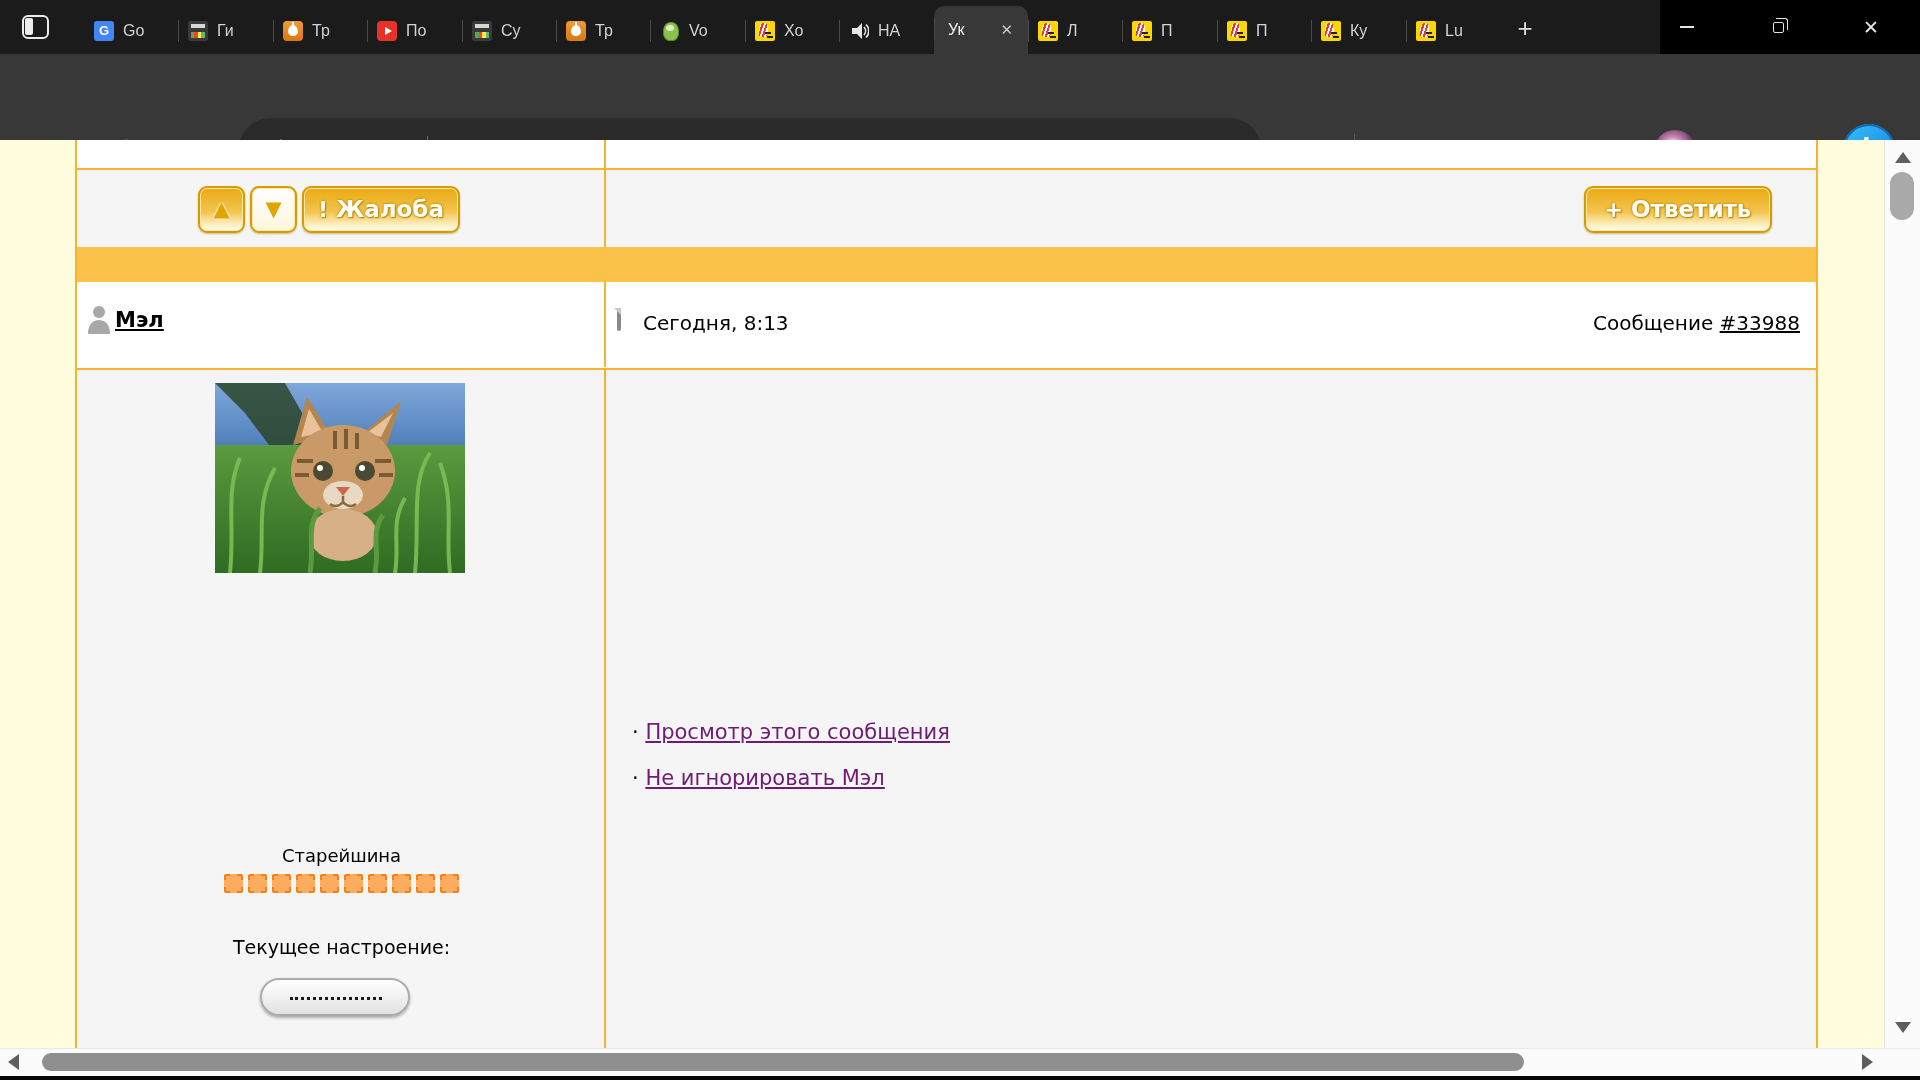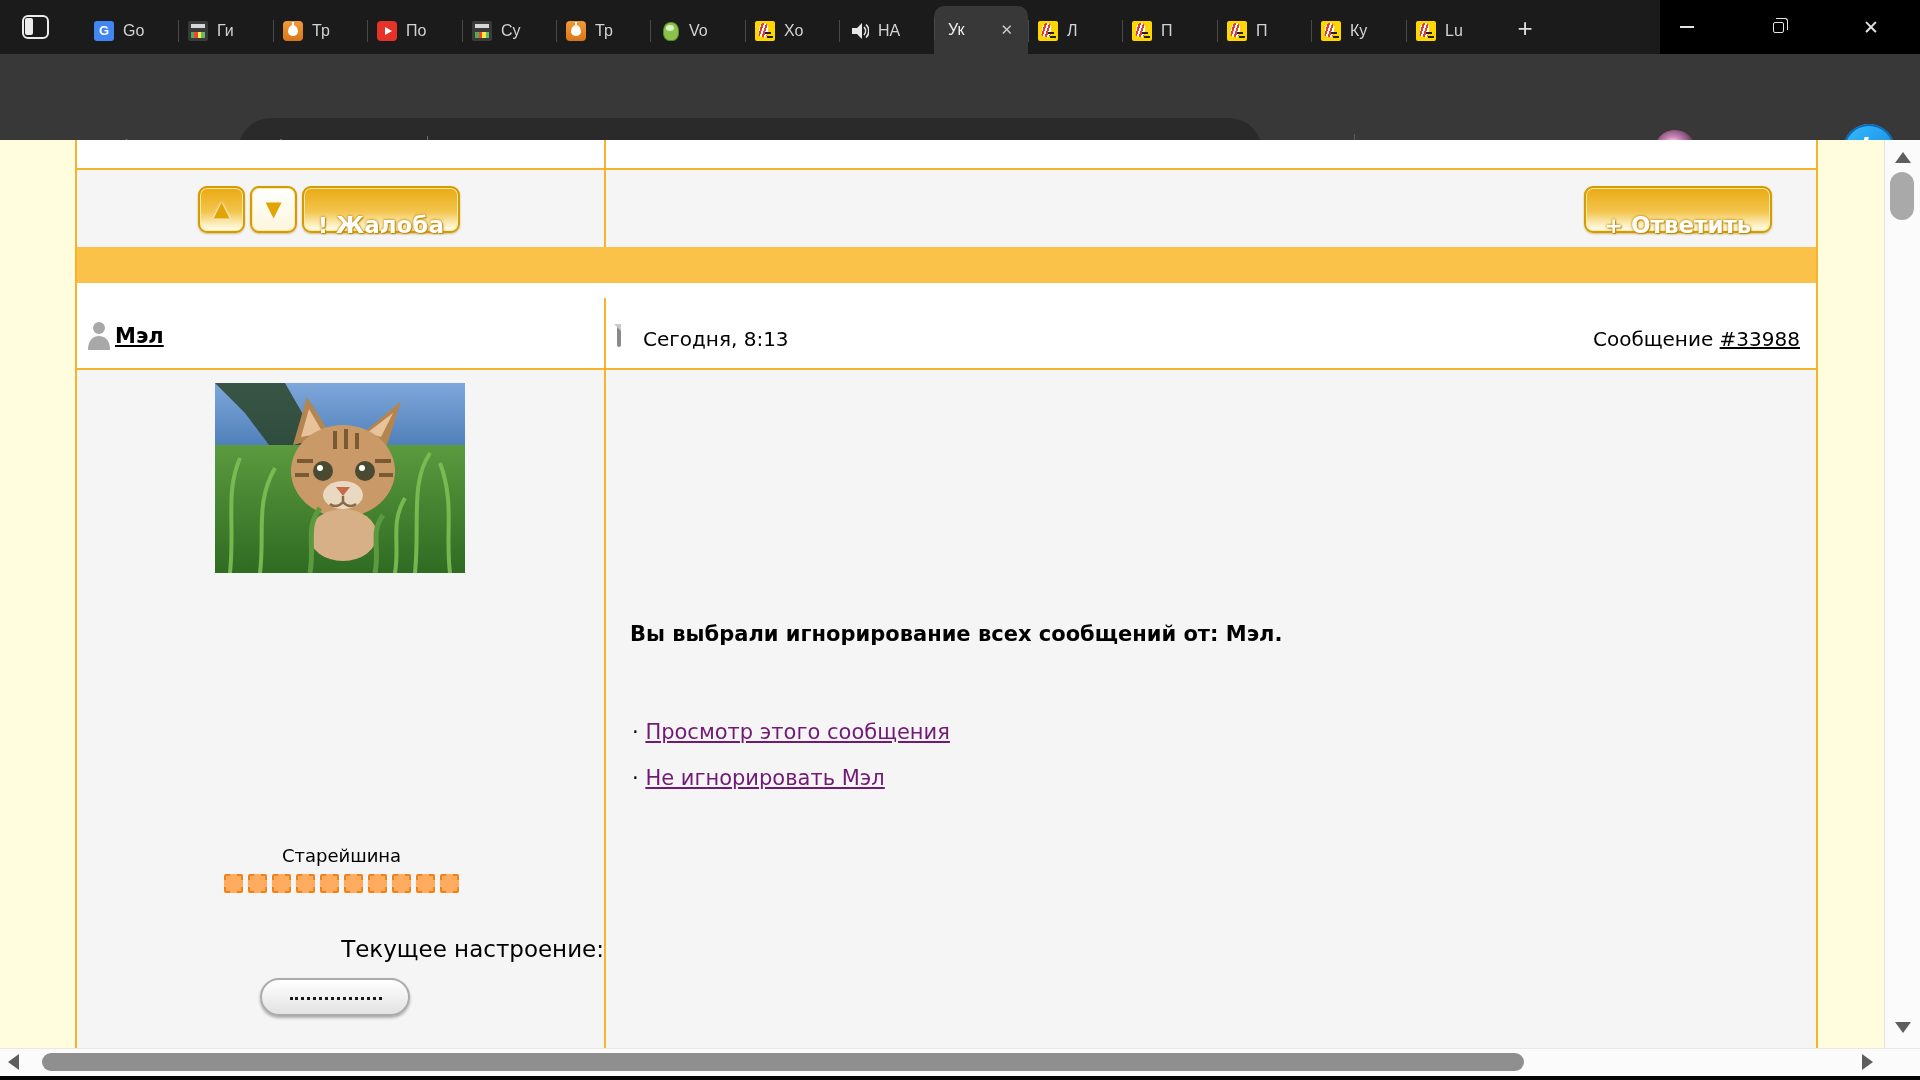--- a/index.html
+++ b/index.html
@@ -71,53 +71,53 @@
       color:#FFF; font-weight:bold; font-style:italic; font-size:30px; text-align:center; line-height:50px; box-shadow:0 0 0 2px #0E6AB8 inset; }
 
   
   #content { left:0; top:140px; width:1920px; height:908px; background:#FFFDDE; overflow:hidden; }
   #ftable { position:absolute; left:75px; top:0; width:1743px; height:908px; background:#FFF; border-left:2px solid #F6B42E; border-right:2px solid #F6B42E; }
 
   .rowA { left:0; top:0; width:1739px; height:28px; background:#FFF; }
   .hline1 { left:0; top:28px; width:1739px; height:2px; background:#F6B42E; }
   .rowB { left:0; top:30px; width:1739px; height:77px; background:#F5F5F5; }
   .amberbar { left:0; top:107px; width:1739px; height:36px; background:#FBC24A; }
-  .rowD { left:0; top:158px; width:1739px; height:71px; background:#FFF; }
+  .rowD { left:0; top:142px; width:1739px; height:71px; background:#FFF; }
   .hline2 { left:0; top:228px; width:1739px; height:2px; background:#F6B42E; }
   .rowE { left:0; top:230px; width:1739px; height:678px; background:#F5F5F5; }
   .vdiv { width:2px; background:#F6B42E; }
 
   .gbtn { border:2px solid #D59C00; border-radius:9px; cursor:pointer;
       background:linear-gradient(180deg,#EAAA12 0%,#F3C44E 55%,#FCEFC0 85%,#FFFDF0 100%);
       color:#FFF; font-weight:bold; text-align:center;
       text-shadow:0 0 3px #C98F00, 0 0 2px #C98F00, 1px 1px 1px #B8860B;
       box-shadow:inset 0 0 0 1px #FFE9A8, 0 1px 2px rgba(150,100,0,.4); }
   .gbtn-sq { width:47px; height:47px; font-size:21px; line-height:43px; color:#E2A400; text-shadow:0 0 2px #FFF, 0 0 3px #FFF; }
   .gbtn-down { background:linear-gradient(180deg,#FFFFFF,#FDF6DC); }
-  .gbtn-txt { height:47px; font-size:23px; line-height:43px; padding:16px 14px; }
+  .gbtn-txt { height:47px; font-size:23px; line-height:43px; padding:0 14px; }
   .gicon { font-size:22px; margin-right:8px; }
 
   .author-link { font-size:21px; font-weight:bold; color:#000; text-decoration:underline; cursor:pointer; }
   .date-txt { font-size:20px; color:#000; }
   .msgno { font-size:20px; color:#000; }
   .msgno .num { text-decoration:underline; cursor:pointer; }
 
   .person-ic { width:24px; height:30px; }
   .doc-ic { width:17px; height:22px; background:#FFF; border:2px solid #8A8A8A; border-radius:2px; position:relative; }
   .doc-ic::before { content:""; position:absolute; right:-2px; top:-2px; border-left:7px solid transparent; border-top:7px solid #C9C9C9; }
 
   .notice { font-size:21px; font-weight:bold; color:#000; }
   .plink { font-size:21px; color:#000; }
   .plink a { color:#701a75; text-decoration:underline; cursor:pointer; }
 
   .ctr { left:2px; width:525px; text-align:center; color:#000; }
   .rank { font-size:18px; }
   .pips { display:flex; justify-content:center; gap:5px; }
   .pip { width:19px; height:19px; background:#FFAC60; border:2px dashed #F57F17; border-radius:2px; }
-  .moodlbl { font-size:23px;text-align:right; }
+  .moodlbl { font-size:19px; }
   .moodpill { left:183px; top:608px; width:150px; height:38px; border:2px solid #ABABAB; border-radius:19px;
       background:linear-gradient(180deg,#FFFFFF,#E2E2E2); box-shadow:0 2px 3px rgba(0,0,0,.3); }
   .moodpill .dash { position:absolute; left:28px; top:17px; width:92px; border-top:3px dotted #1A1A1A; }
 
   
   #vscroll { left:1884px; top:140px; width:36px; height:908px; background:#FBFBFB; border-left:1px solid #E3E3E3; }
   .varrow { left:1895px; width:0; height:0; border-left:8px solid transparent; border-right:8px solid transparent; }
   .varrow.up { top:152px; border-bottom:11px solid #5E5E5E; }
   .varrow.down { top:1022px; border-top:11px solid #5E5E5E; }
   #vthumb { left:1890px; top:172px; width:24px; height:48px; background:#A9A9A9; border-radius:12px; cursor:pointer; }
@@ -368,21 +368,20 @@
           <span class="pip"></span>
           <span class="pip"></span>
           <span class="pip"></span>
           <span class="pip"></span>
       </div>
       <div class="abs ctr moodlbl" style="top:566px">Текущее настроение:</div>
       <div class="abs moodpill">
           <span class="dash"></span>
         </div>
 
-      <div class="abs notice" style="left:553px;top:252px">Вы выбрали игнорирование всех сообщений от: Мэл.</div>
       <div class="abs plink" style="left:555px;top:350px"><span>·</span>&nbsp;<a>Просмотр этого сообщения</a></div>
       <div class="abs plink" style="left:555px;top:396px"><span>·</span>&nbsp;<a>Не игнорировать Мэл</a></div>
     </div>
   </div>
 </div>
 
 <div class="abs" id="vscroll"></div>
 <div class="abs varrow up"></div>
 <div class="abs varrow down"></div>
 <div class="abs" id="vthumb"></div>

